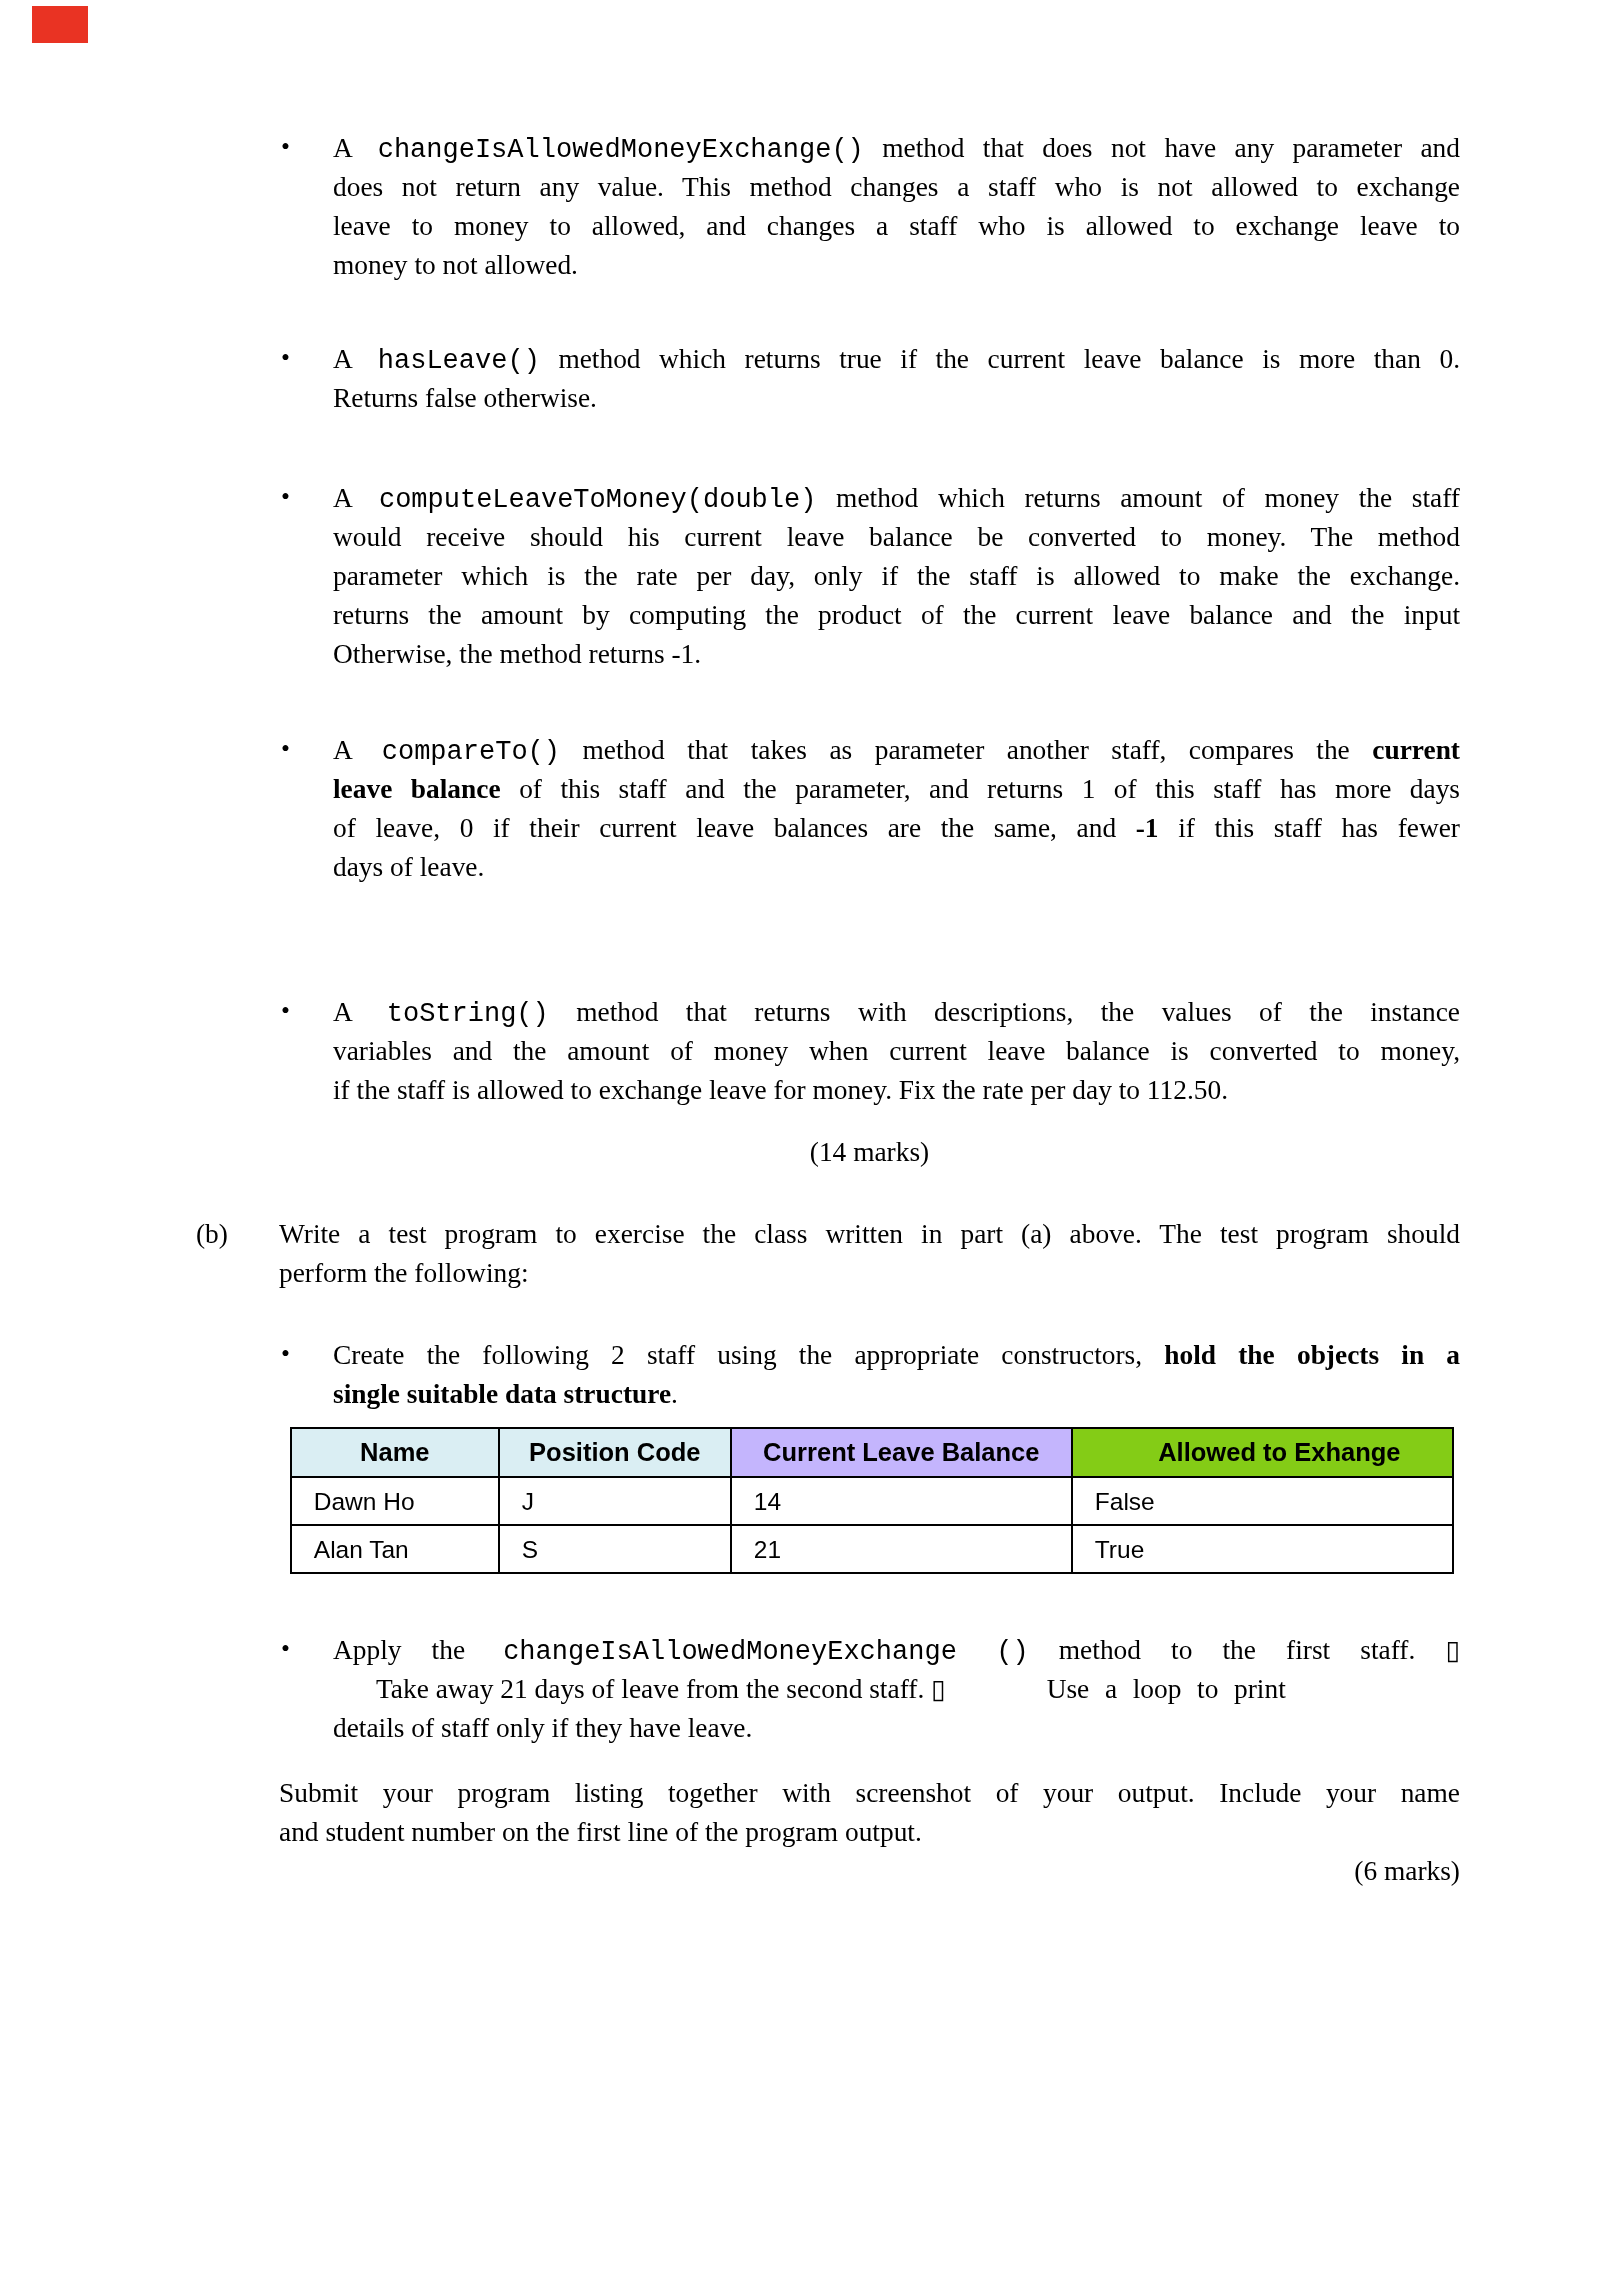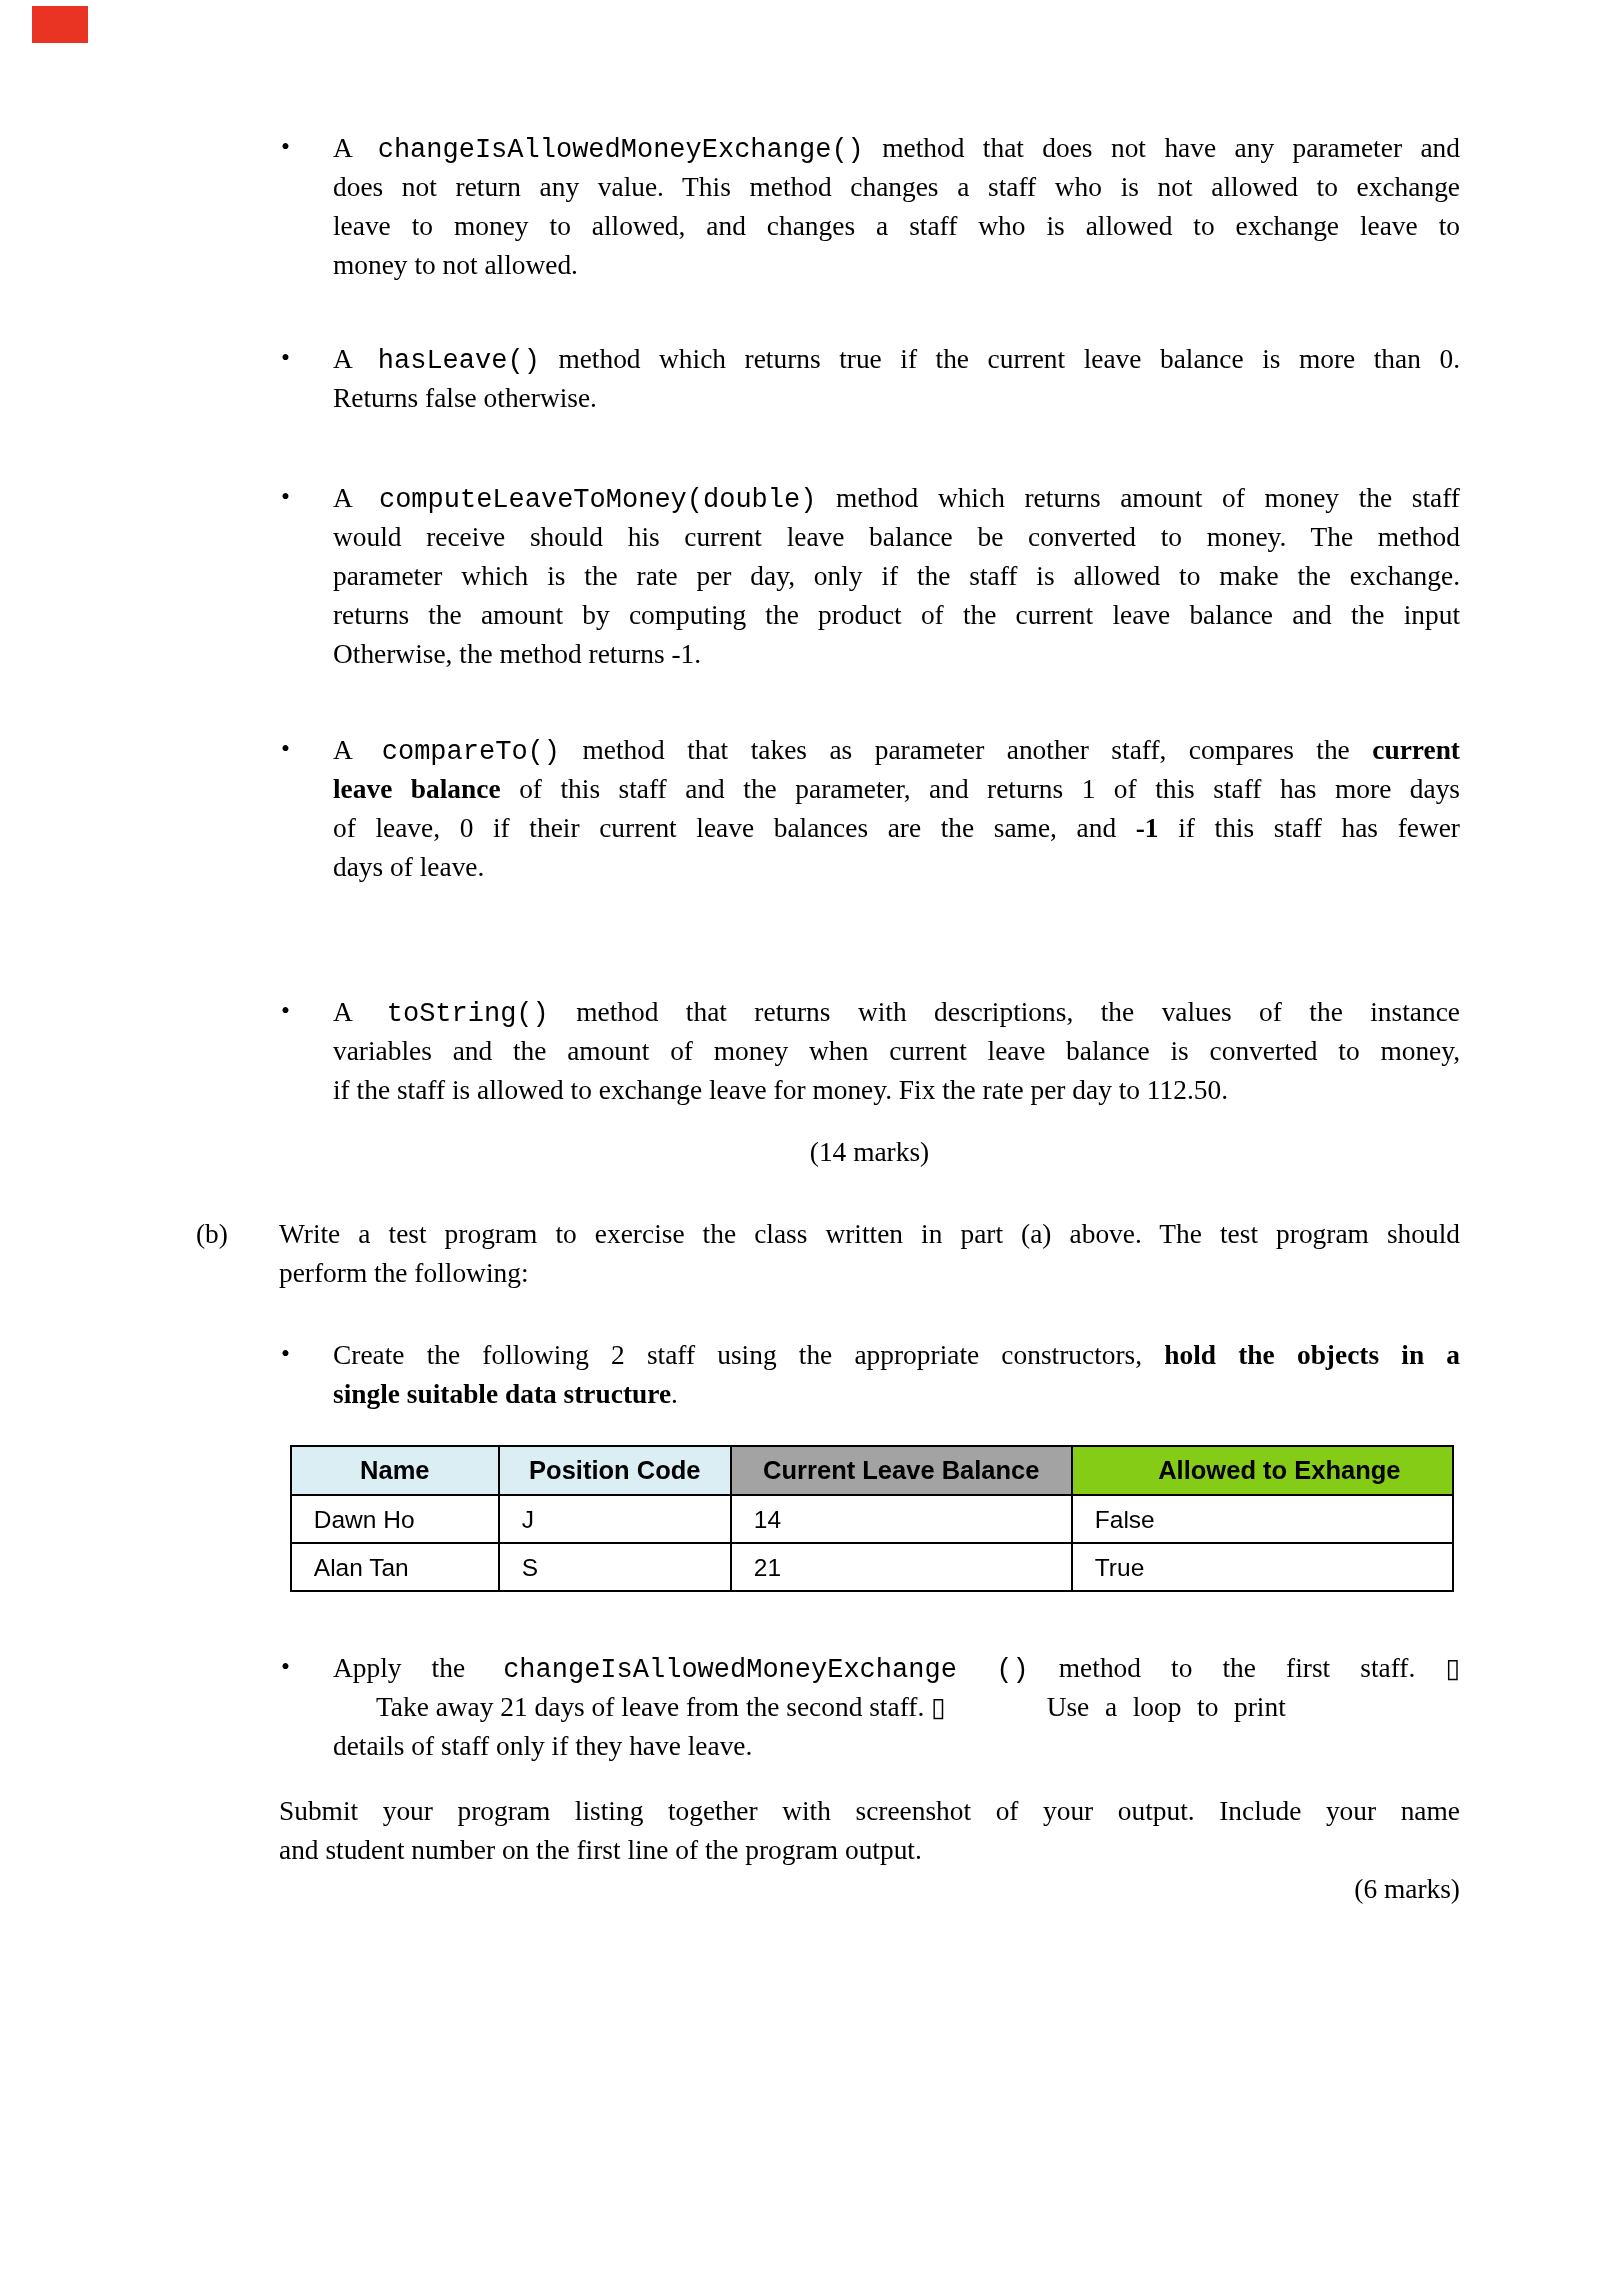--- a/index.html
+++ b/index.html
@@ -27,21 +27,21 @@
   #b2{margin-top:55px;}
   #b3{margin-top:61px;}
   #b4{margin-top:57px;}
   #b5{margin-top:106px;}
   #marks14{margin-top:23px;text-align:center;}
   #introB{margin-top:43px;}
   #createB{margin-top:43px;}
   #applyB{margin-top:57px;}
   #submitP{margin-top:25.5px;}
 
-  table.q4{border-collapse:collapse;table-layout:fixed;margin-left:10.8px;margin-top:31px;
+  table.q4{border-collapse:collapse;table-layout:fixed;margin-left:10.8px;margin-top:13px;
            width:1162px;border:2.9px solid #000;
            font-family:"Liberation Sans",sans-serif;}
   .q4 th{font-weight:bold;text-align:center;border:2px solid #000;border-bottom:2.9px solid #000;
          height:47px;padding:0 5.9px;font-size:25.5px;}
   .q4 td{border:2px solid #000;height:46px;padding:0 22px;text-align:left;font-size:24.5px;}
 
   .caption{margin-top:88px;width:1010px;text-align:center;line-height:45px;
            font-family:"Liberation Sans",sans-serif;font-size:30px;font-weight:bold;}
   .caption span{text-decoration:underline;text-decoration-thickness:2.9px;text-underline-offset:6.9px;}
 
@@ -114,21 +114,21 @@
       <colgroup>
         <col style="width:208px">
           <col style="width:232px">
           <col style="width:341px">
           <col style="width:381px">
       </colgroup>
       <thead>
         <tr>
           <th style="background: rgb(218, 238, 243);">Name</th>
           <th style="background: rgb(218, 238, 243);">Position Code</th>
-          <th style="background: #a3a3a3;">Current Leave Balance</th>
+          <th style="background: #c4b5fd;">Current Leave Balance</th>
           <th style="background: #84cc16; padding-left: 40px;">Allowed to Exhange</th>
         </tr>
       </thead>
       <tbody>
         <tr>
           <td>Dawn Ho</td>
           <td>J</td>
           <td>14</td>
           <td>False</td>
         </tr>

